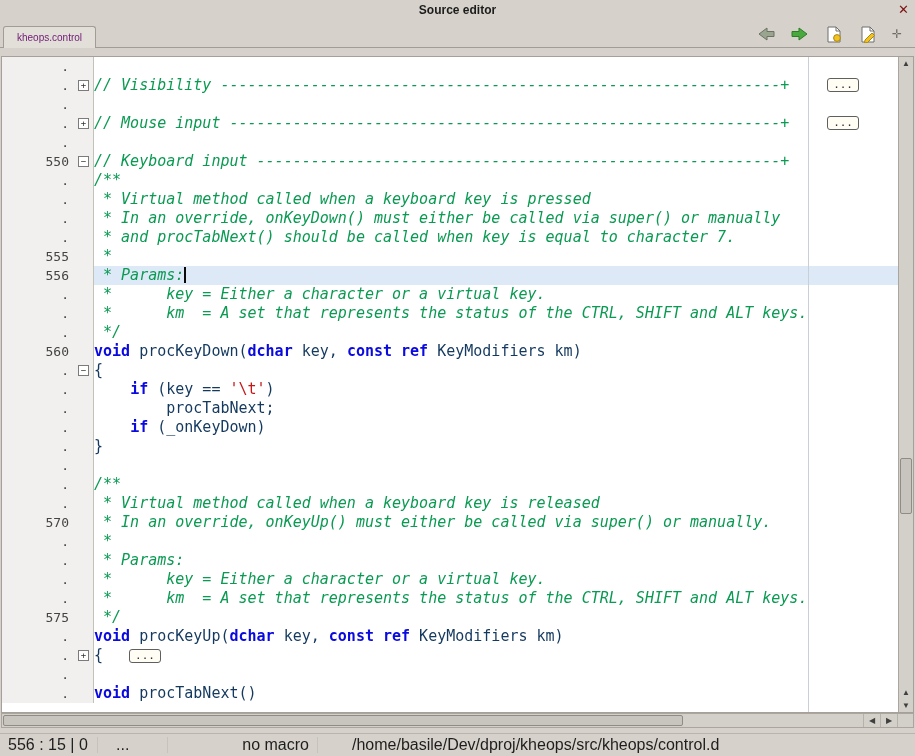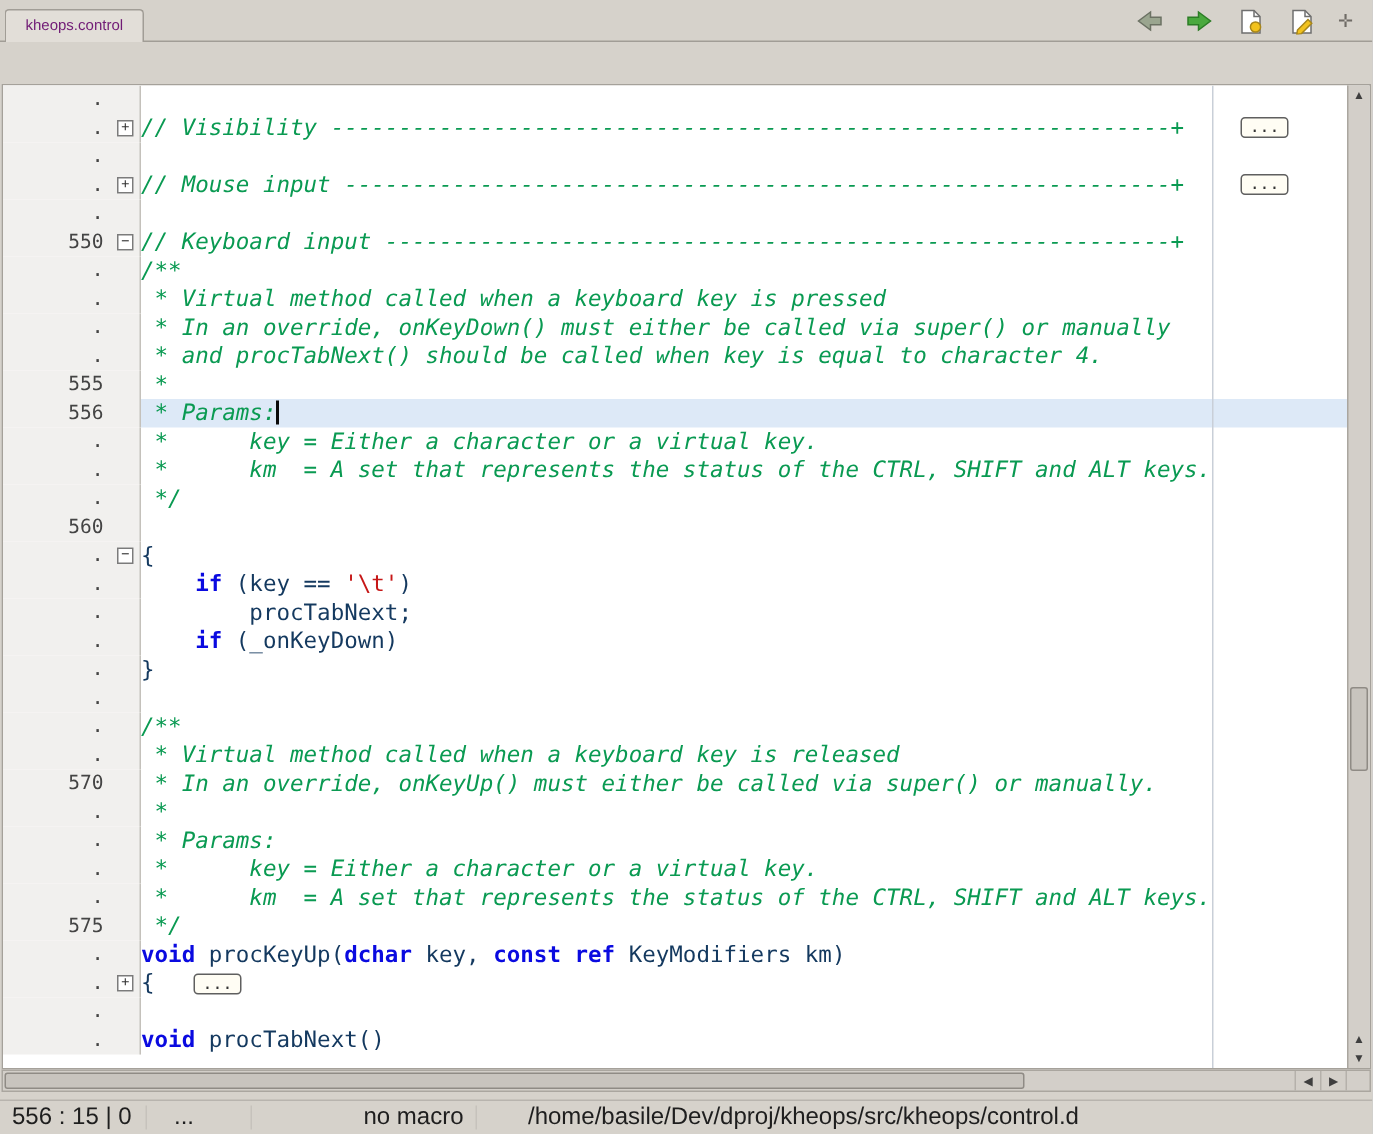--- a/index.html
+++ b/index.html
@@ -60,20 +60,24 @@
   .sb-pos{width:98px;}
   .sb-pending{width:70px;padding-left:18px;}
   .sb-macro{width:150px;text-align:right;}
   .sb-path{flex:1;border-right:none;padding-left:34px;white-space:nowrap;}
 </style>
 </head>
 <body>
 
 <div class="window">
 
+  <div class="titlebar">
+    <span>Source editor</span>
+    <span class="closebtn">✕</span>
+  </div>
 
   <div class="tabbar">
     <div class="tab">
       <span>kheops.control</span>
     </div>
     <div class="toolbar">
       <span class="tbtn">
         <svg width="18" height="14">
           <path d="M10 1 L2 7 L10 13 L10 9.5 H17 V4.5 H10 Z" fill="#9aa58f" stroke="#6b7163" stroke-width="1"></path>
         </svg>
@@ -153,21 +157,21 @@
             <div class="codecell"><span class="tok-c"> * Virtual method called when a keyboard key is pressed</span></div>
           </div>
           <div class="row">
             <div class="gnum">.</div>
             <div class="gfold"></div>
             <div class="codecell"><span class="tok-c"> * In an override, onKeyDown() must either be called via super() or manually</span></div>
           </div>
           <div class="row">
             <div class="gnum">.</div>
             <div class="gfold"></div>
-            <div class="codecell"><span class="tok-c"> * and procTabNext() should be called when key is equal to character 4.</span></div>
+            <div class="codecell"><span class="tok-c"> * and procTabNext() should be called when key is equal to character 7.</span></div>
           </div>
           <div class="row">
             <div class="gnum">555</div>
             <div class="gfold"></div>
             <div class="codecell"><span class="tok-c"> *</span></div>
           </div>
           <div class="row active">
             <div class="gnum">556</div>
             <div class="gfold"></div>
             <div class="codecell"><span class="tok-c"> * Params:</span><span class="caret"></span></div>
@@ -183,20 +187,21 @@
             <div class="codecell"><span class="tok-c"> *      km  = A set that represents the status of the CTRL, SHIFT and ALT keys.</span></div>
           </div>
           <div class="row">
             <div class="gnum">.</div>
             <div class="gfold"></div>
             <div class="codecell"><span class="tok-c"> */</span></div>
           </div>
           <div class="row">
             <div class="gnum">560</div>
             <div class="gfold"></div>
+            <div class="codecell"><span class="tok-k">void</span><span class="tok-p"> procKeyDown(</span><span class="tok-k">dchar</span><span class="tok-p"> key, </span><span class="tok-k">const</span><span class="tok-p"> </span><span class="tok-k">ref</span><span class="tok-p"> KeyModifiers km)</span></div>
           </div>
           <div class="row">
             <div class="gnum">.</div>
             <div class="gfold">
               <span class="foldbox">−</span>
             </div>
             <div class="codecell"><span class="tok-p">{</span></div>
           </div>
           <div class="row">
             <div class="gnum">.</div>

